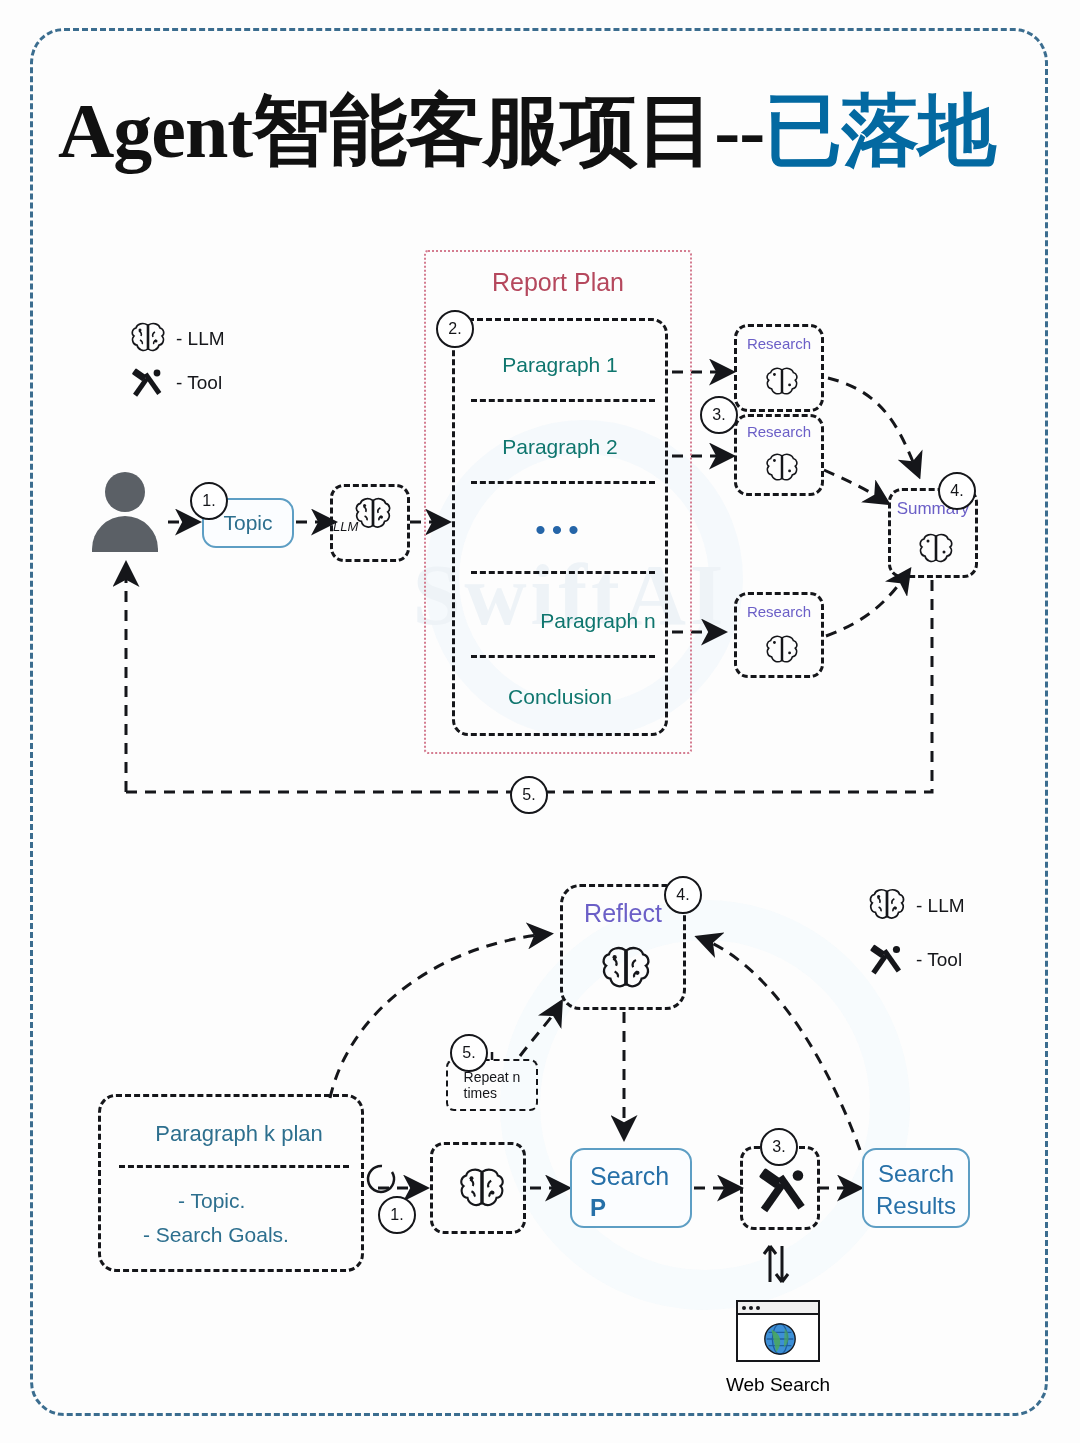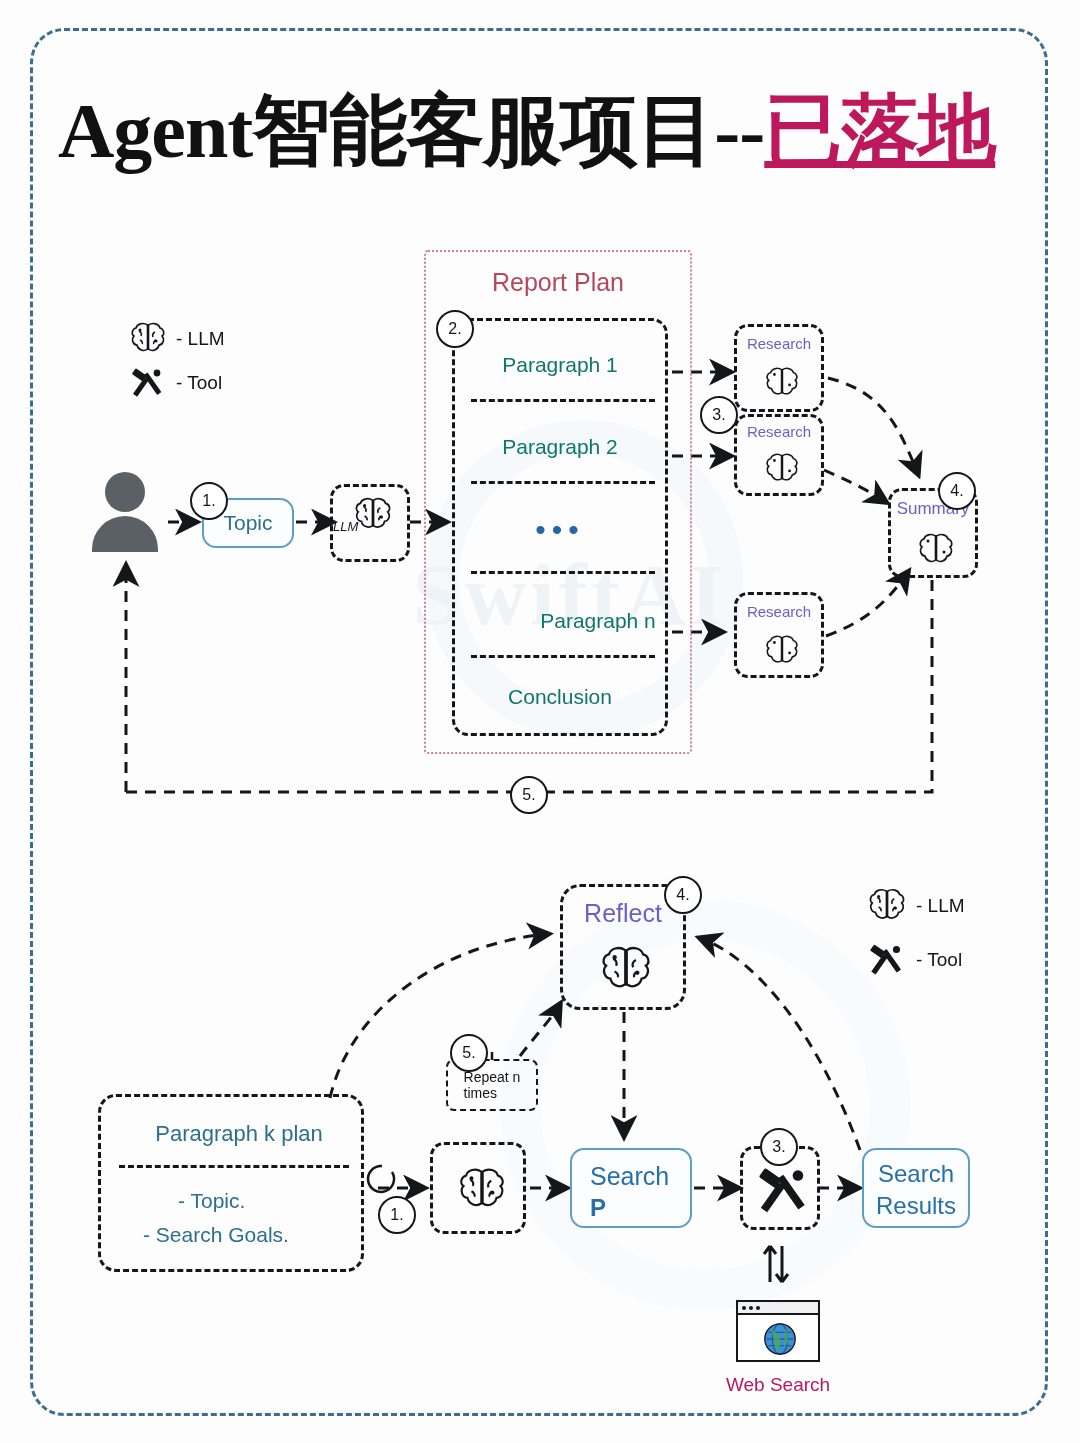--- a/index.html
+++ b/index.html
@@ -34,21 +34,21 @@
     border-radius:50%;border:40px solid #f4f9fc;opacity:.7;
   }
 
   
   .title{
     position:absolute;left:58px;top:92px;width:980px;
     font-family:"Liberation Serif","DejaVu Serif",serif;
     font-size:78px;font-weight:700;color:#111;white-space:nowrap;
     letter-spacing:-1px;line-height:1.0;
   }
-  .title .accent{color:#be185d;text-decoration:underline;}
+  .title .accent{color:#0369a1;}
 
   
   .box{position:absolute;box-sizing:border-box;}
   .dashed-box{
     border:3px dashed #15161a;border-radius:14px;background:transparent;
   }
   .solid-blue-box{
     border:2.5px solid #5d9ec4;border-radius:14px;background:#fbfdff;
   }
   .lbl{
@@ -126,21 +126,21 @@
     border:2.5px solid #15161a;background:#fff;box-sizing:border-box;
   }
   .ws-bar{
     position:absolute;left:0;top:0;width:100%;height:13px;
     border-bottom:2px solid #15161a;background:#f0f0f0;
     display:flex;align-items:center;gap:3px;padding-left:4px;box-sizing:border-box;
   }
   .ws-dot{width:4px;height:4px;border-radius:50%;background:#15161a;}
   .ws-label{
     position:absolute;left:678px;top:1374px;width:200px;text-align:center;
-    font-size:19px;color:#be185d;
+    font-size:19px;color:#000000;
   }
 
   .repeat-box{
     position:absolute;left:446px;top:1059px;width:92px;height:52px;
     border:2.5px dashed #15161a;border-radius:8px;box-sizing:border-box;
     display:flex;align-items:center;justify-content:center;text-align:left;
     font-size:14px;color:#15161a;line-height:1.15;
   }
 
   .pk-plan{

